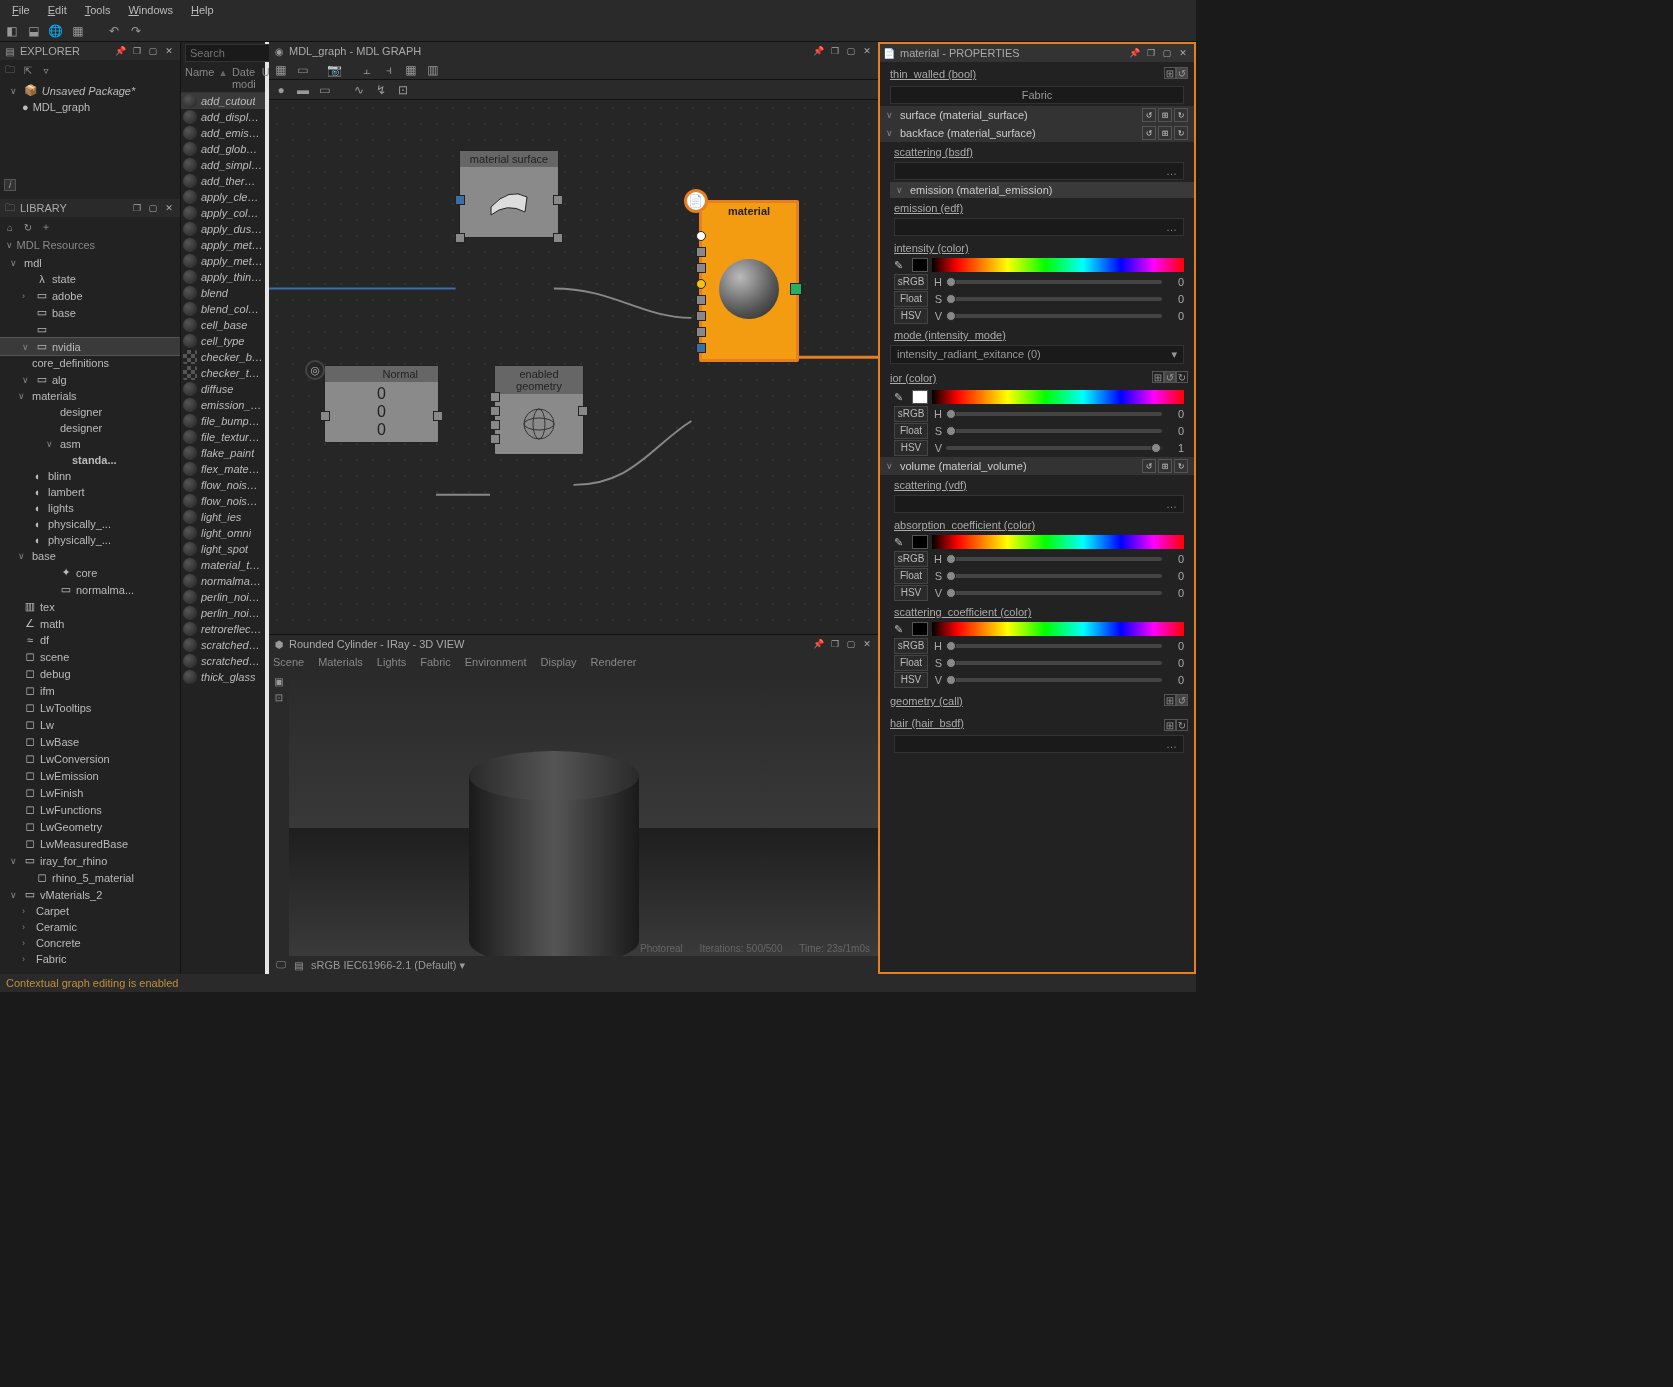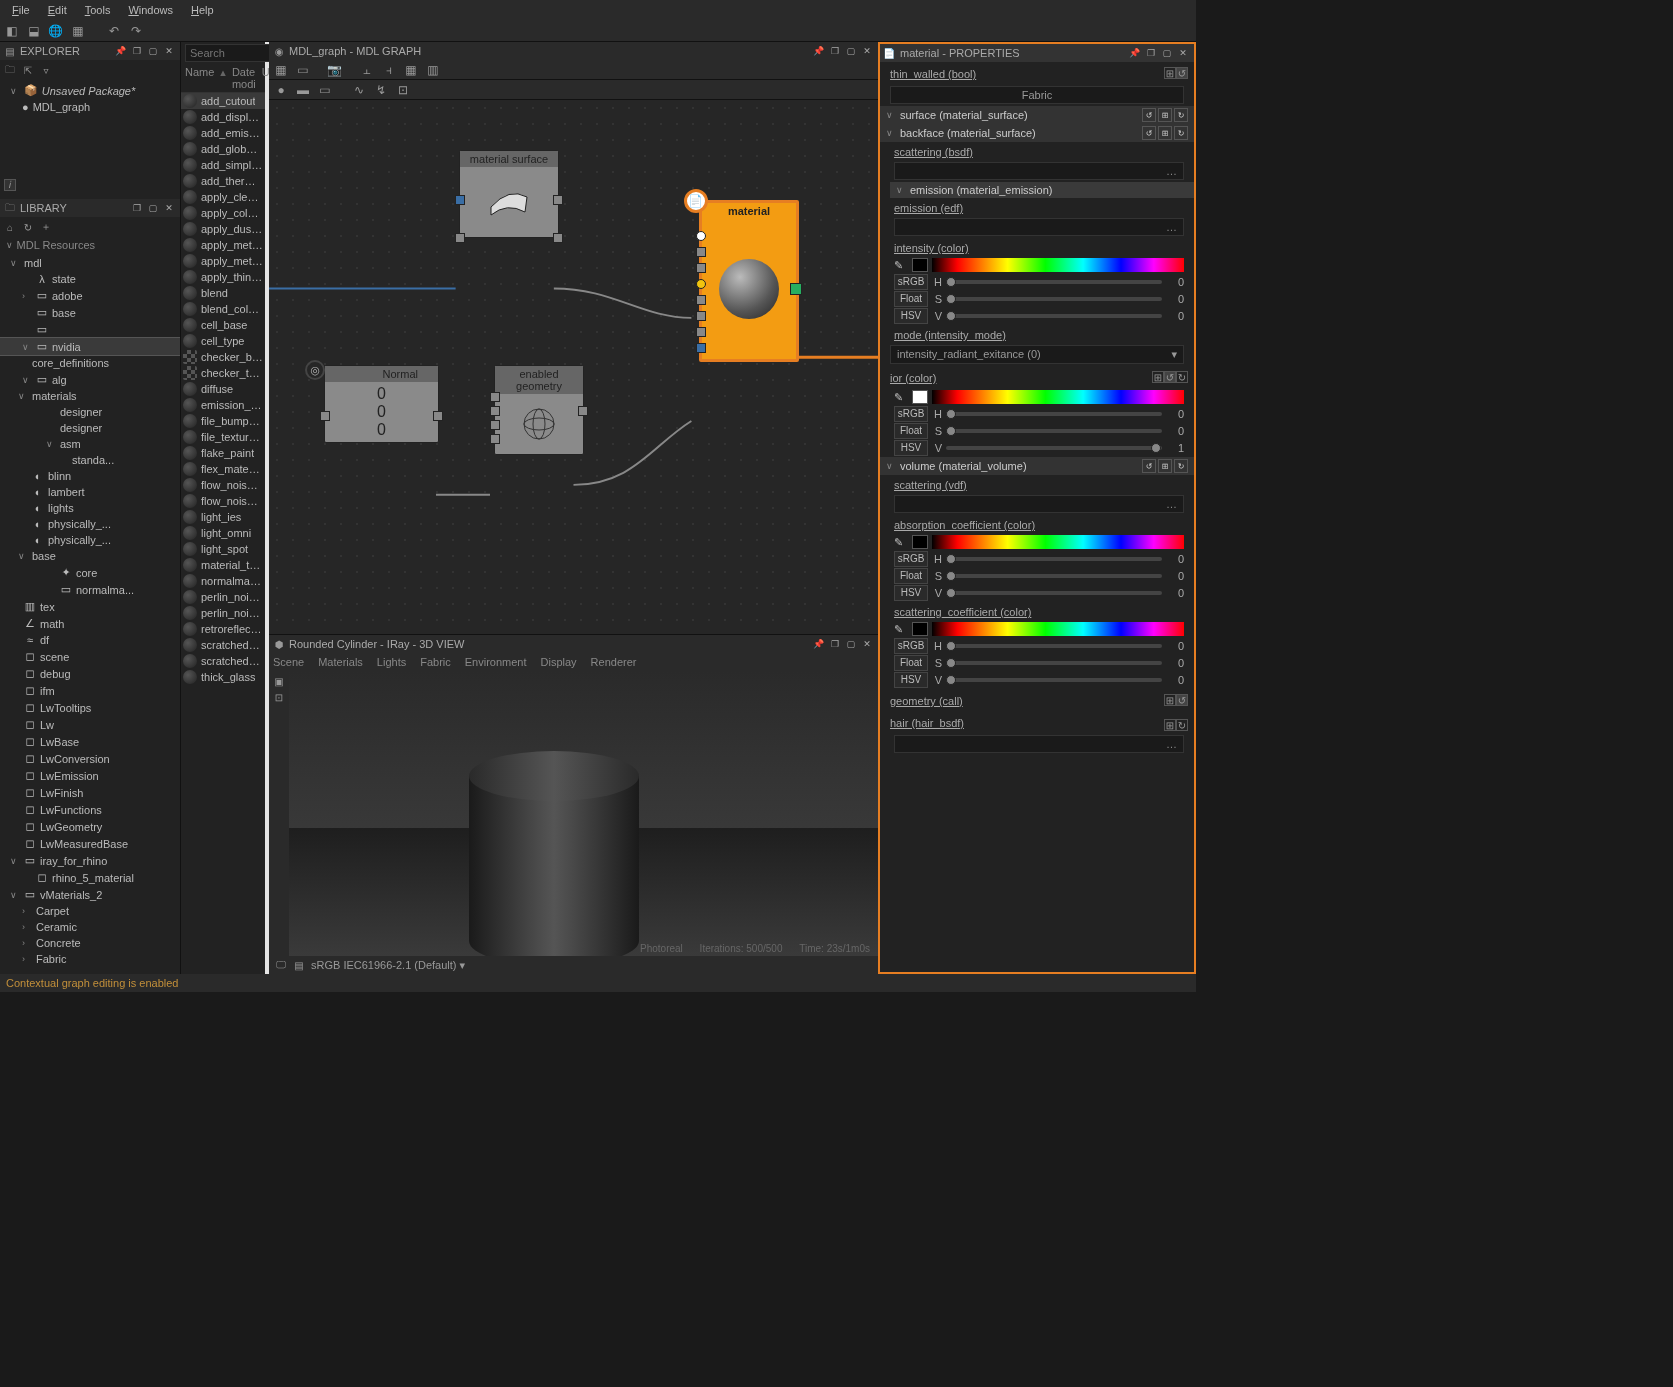--- a/index.html
+++ b/index.html
@@ -13,28 +13,28 @@
 .leftcol { width:181px; display:flex; flex-direction:column; background:#222; border-right:1px solid #111;}
 .midcol { flex:1; display:flex; flex-direction:column; }
 .rightcol { width:318px; background:#222; border:2px solid #e67e22; display:flex; flex-direction:column;}
 .panel-hdr { height:18px; background:#2a2a2a; display:flex; align-items:center; padding:0 4px; gap:4px; color:#aaa; font-size:11px;}
 .panel-hdr .title { flex:1; }
 .panel-hdr .btns { display:flex; gap:2px; }
 .panel-hdr .btns span { width:14px; height:14px; display:flex; align-items:center; justify-content:center; font-size:9px; cursor:default;}
 .exp-tool { height:20px; display:flex; align-items:center; gap:6px; padding:0 4px;}
 .tree { padding:2px 0; }
 .tree .row { padding:2px 4px 2px 18px; display:flex; align-items:center; gap:4px; white-space:nowrap; overflow:hidden; text-overflow:ellipsis;}
-.tree .row.l1{padding-left:10px;} .tree .row.l2{padding-left:22px;} .tree .row.l3{padding-left:18px;} .tree .row.l4{padding-left:46px;} .tree .row.l5{padding-left:58px;}
+.tree .row.l1{padding-left:10px;} .tree .row.l2{padding-left:22px;} .tree .row.l3{padding-left:18px;} .tree .row.l4{padding-left:46px;} .tree .row.l5{padding-left:58px;font-weight:bold;}
 .tree .row .tw { width:10px; font-size:9px; color:#888; }
 .tree .row.sel { background:#3a3a3a; outline:1px solid #555;}
 .library-hdr { height:18px; background:#2a2a2a; display:flex; align-items:center; padding:0 4px; gap:4px;}
 .lib-search { display:flex; align-items:center; padding:2px 4px; gap:4px;}
 .lib-search input { flex:1; background:#1a1a1a; border:1px solid #333; color:#aaa; padding:2px 4px; font-size:11px;}
 .lib-head { display:flex; padding:2px 4px; color:#888; gap:6px; border-bottom:1px solid #333;}
-.lib-list { flex:1; overflow:hidden;}
+.lib-list { flex:1; overflow:hidden;font-style:italic;}
 .lib-row { display:flex; align-items:center; padding:1px 2px; gap:4px;}
 .lib-row .swatch { width:14px; height:14px; border-radius:50%; background:radial-gradient(circle at 35% 35%, #555, #222); flex:0 0 14px;}
 .lib-row .swatch.ck { border-radius:2px; background:repeating-conic-gradient(#555 0 25%, #222 0 50%) 0 0/8px 8px;}
 .lib-row.sel { background:#3a3a3a; }
 .lib-row span { white-space:nowrap; overflow:hidden; text-overflow:ellipsis; }
 .graph-area { flex:1; position:relative; background:#262626; background-image:radial-gradient(circle,#333 1px,transparent 1px); background-size:16px 16px;}
 .gnode { position:absolute; background:#8a8a8a; border:1px solid #222; border-radius:2px;}
 .gnode .ghdr { background:#666; color:#222; text-align:center; padding:2px 4px; font-size:11px;}
 .gnode.mat { background:#f39c12; border:3px solid #e67e22; }
 .gnode.mat .ghdr { background:#f39c12; color:#222; font-weight:bold;}

